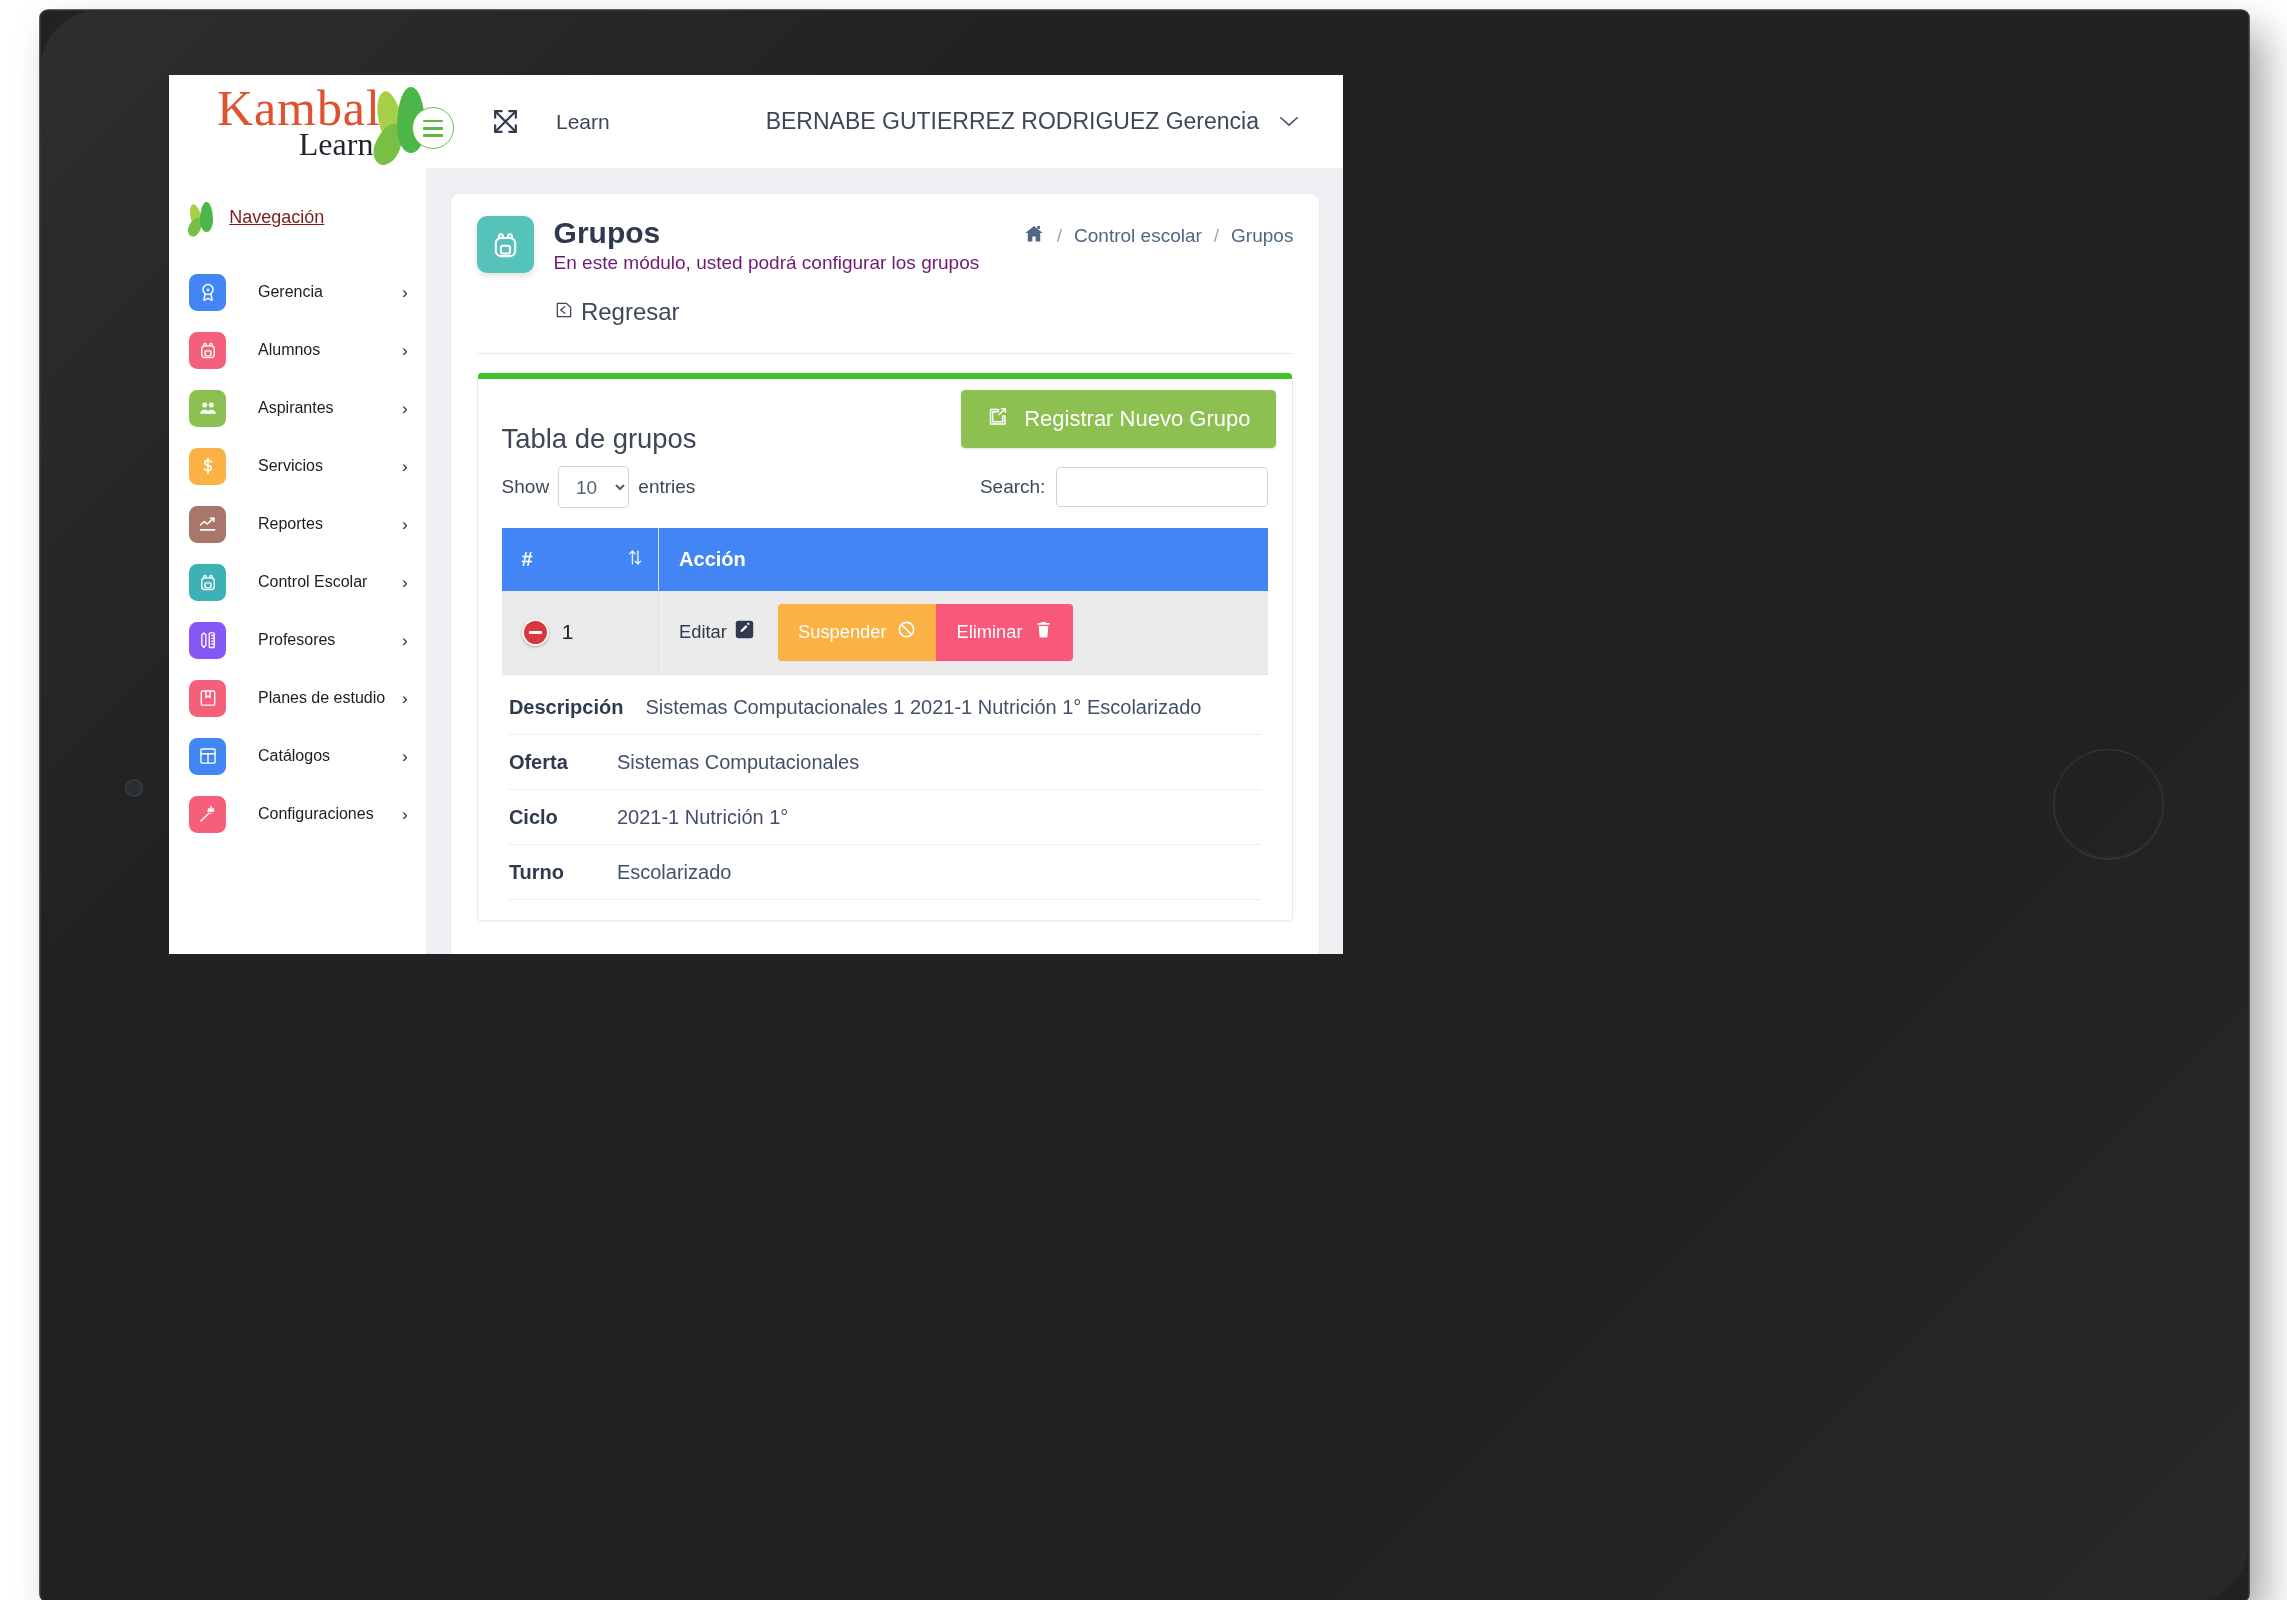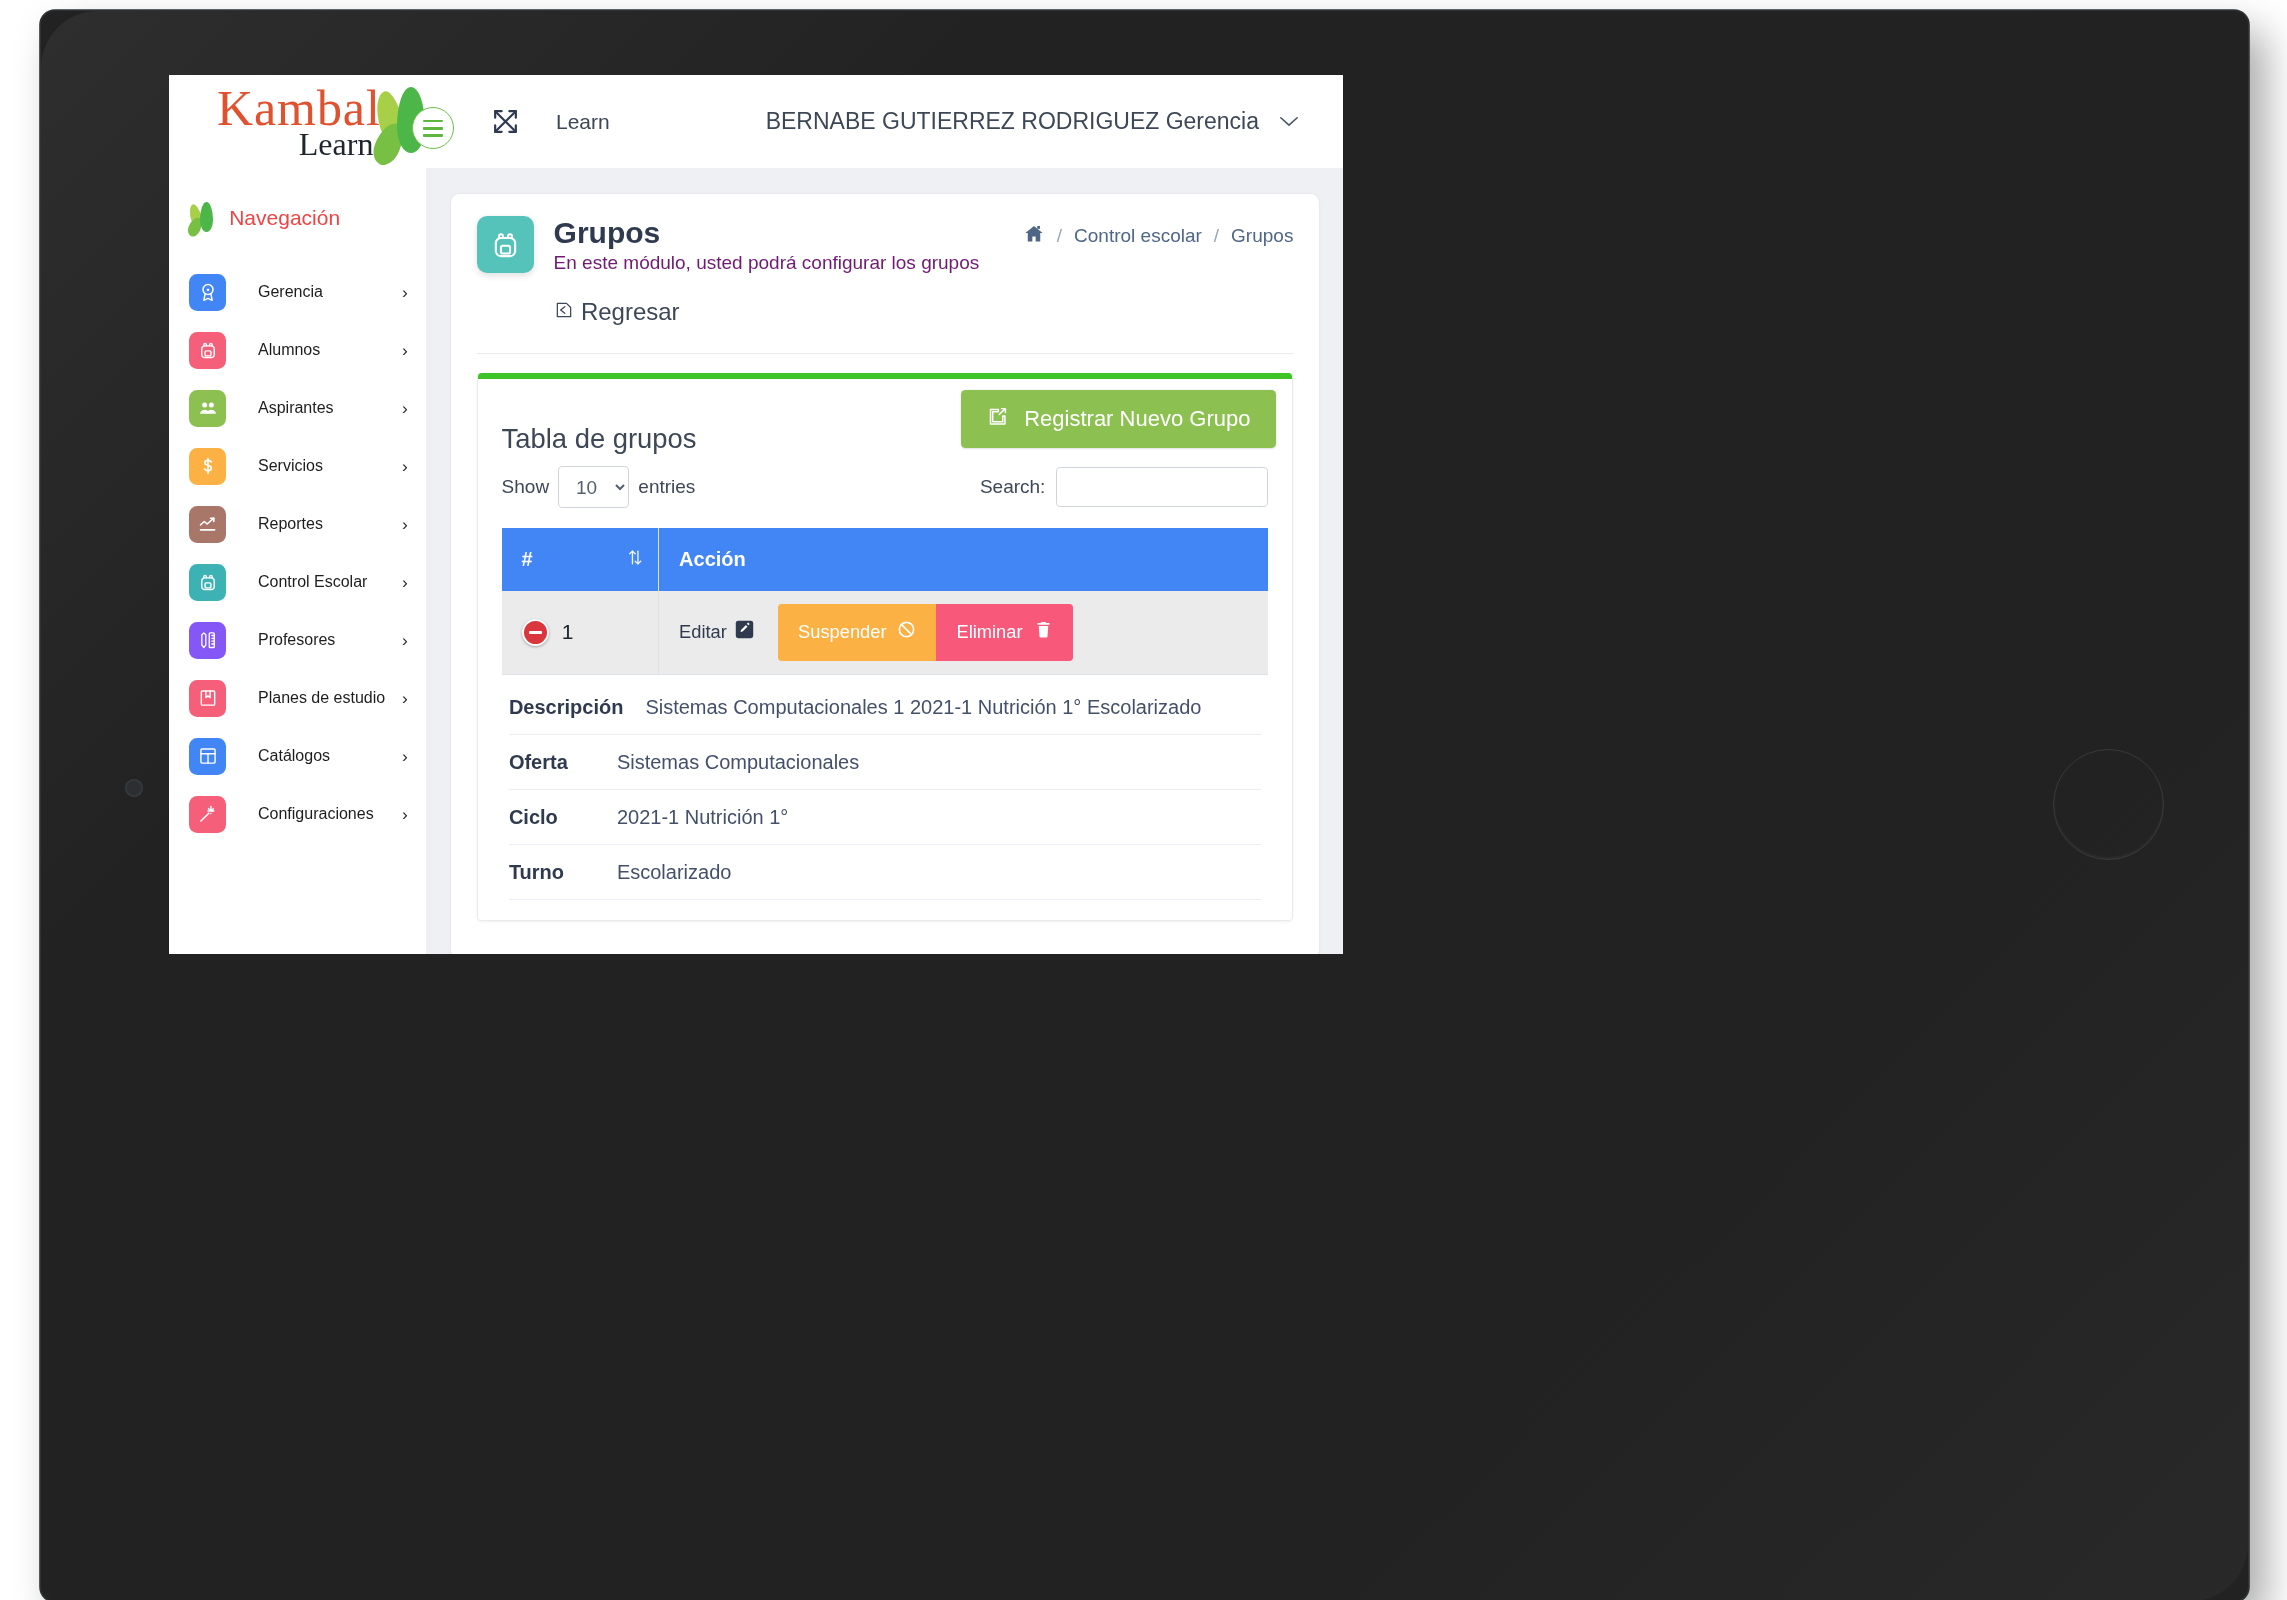--- a/index.html
+++ b/index.html
@@ -10,21 +10,21 @@
     overflow: hidden;
     position: relative;
   }
 
   
   #device-frame {
     position: absolute;
     left: 41px; top: 11px;
     width: 2207px; height: 1590px;
     background: #222222;
-    border-radius: 14px;
+    border-radius: 7px;
     box-shadow: 0 0 0 1.8px #2e3234, 16.4px 20px 42px rgba(0,0,0,0.35);
   }
   #device-frame::before {
     content: "";
     position: absolute;
     left: 0; top: 0; right: 0; bottom: 0;
     border-radius: 57px;
     background: linear-gradient(135deg, rgba(255,255,255,0.055) 0%, rgba(255,255,255,0) 26%, rgba(255,255,255,0) 74%, rgba(255,255,255,0.03) 100%);
     pointer-events: none;
   }
@@ -139,21 +139,21 @@
   }
   #nav-heading {
     display: flex; align-items: center; gap: 12.8px;
     padding: 9.1px 0 9.1px 20px;
     margin-bottom: 20px;
   }
   .nav-heading-leaves { position: relative; width: 27.4px; height: 33px; }
   .nhl-a { width: 11px; height: 23px; background: #a8cf48; border-radius: 60% 40% 55% 45% / 70% 60% 40% 30%; left: 0.9px; top: 2.7px; transform: rotate(-18deg); }
   .nhl-b { width: 12.8px; height: 30px; background: #4cb648; border-radius: 50%/60% 60% 40% 40%; left: 11px; top: 0.9px; }
   .nhl-c { width: 12px; height: 20px; background: #78c043; border-radius: 55% 45% 50% 50% / 60% 55% 45% 40%; left: 0px; top: 16.4px; transform: rotate(22deg); }
-  #nav-heading-label { font-size: 21px; color: #ef4444; }
+  #nav-heading-label { font-size: 18px; color: #7f1d1d; text-decoration: underline; }
 
   .nav-item {
     display: flex; align-items: center;
     padding: 9.1px 18.3px 9.1px 20px;
     cursor: pointer;
     height: 58px;
   }
   .nav-icon {
     width: 37px; height: 37px;
     border-radius: 8.2px;

